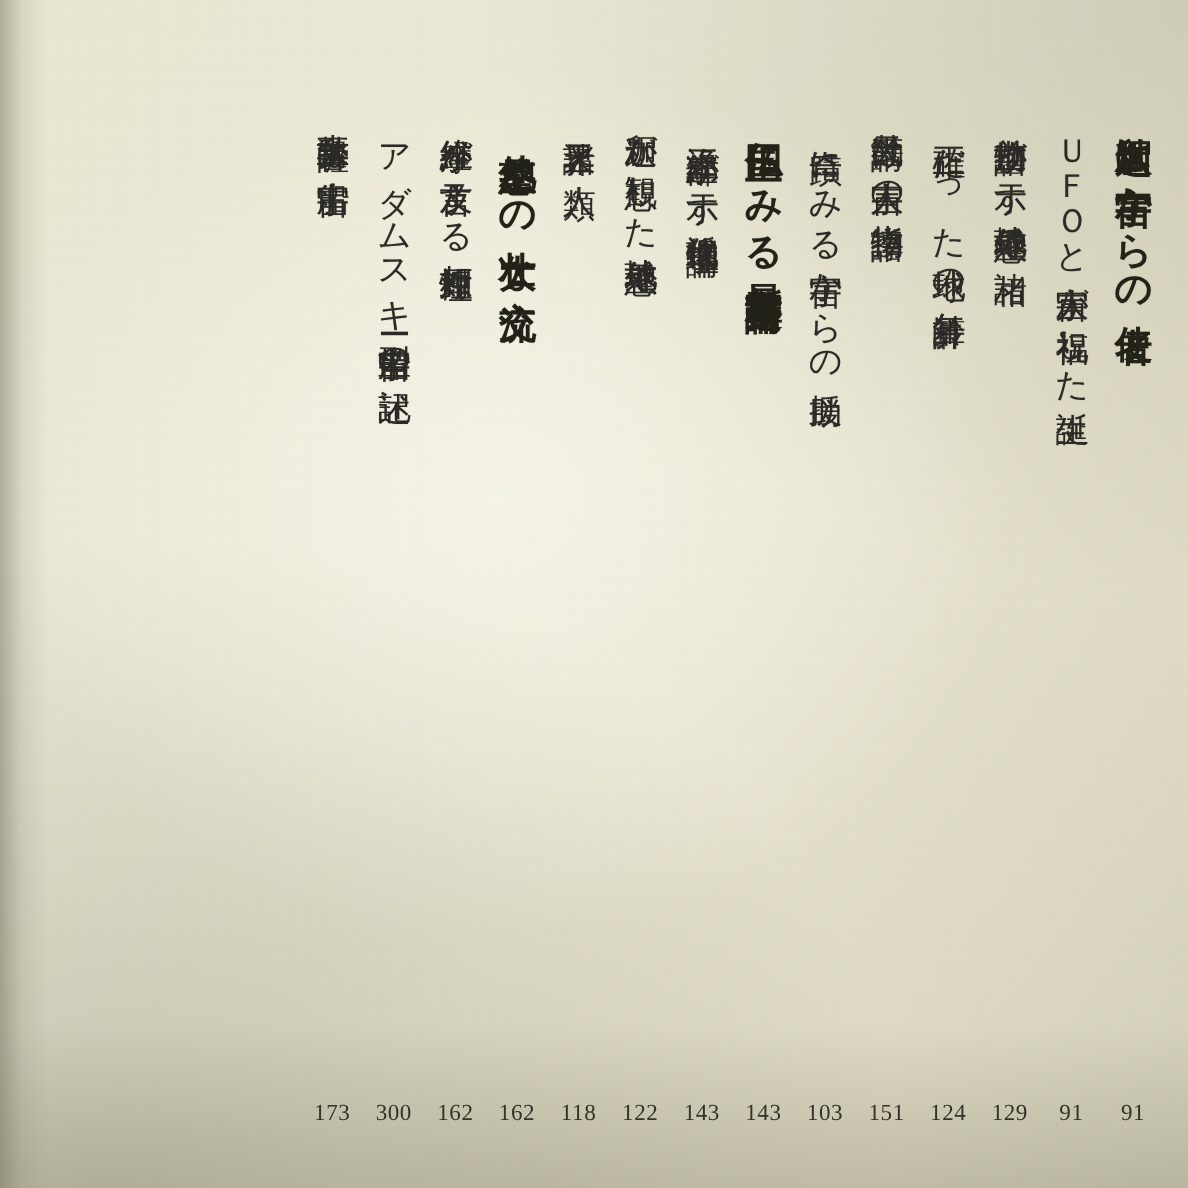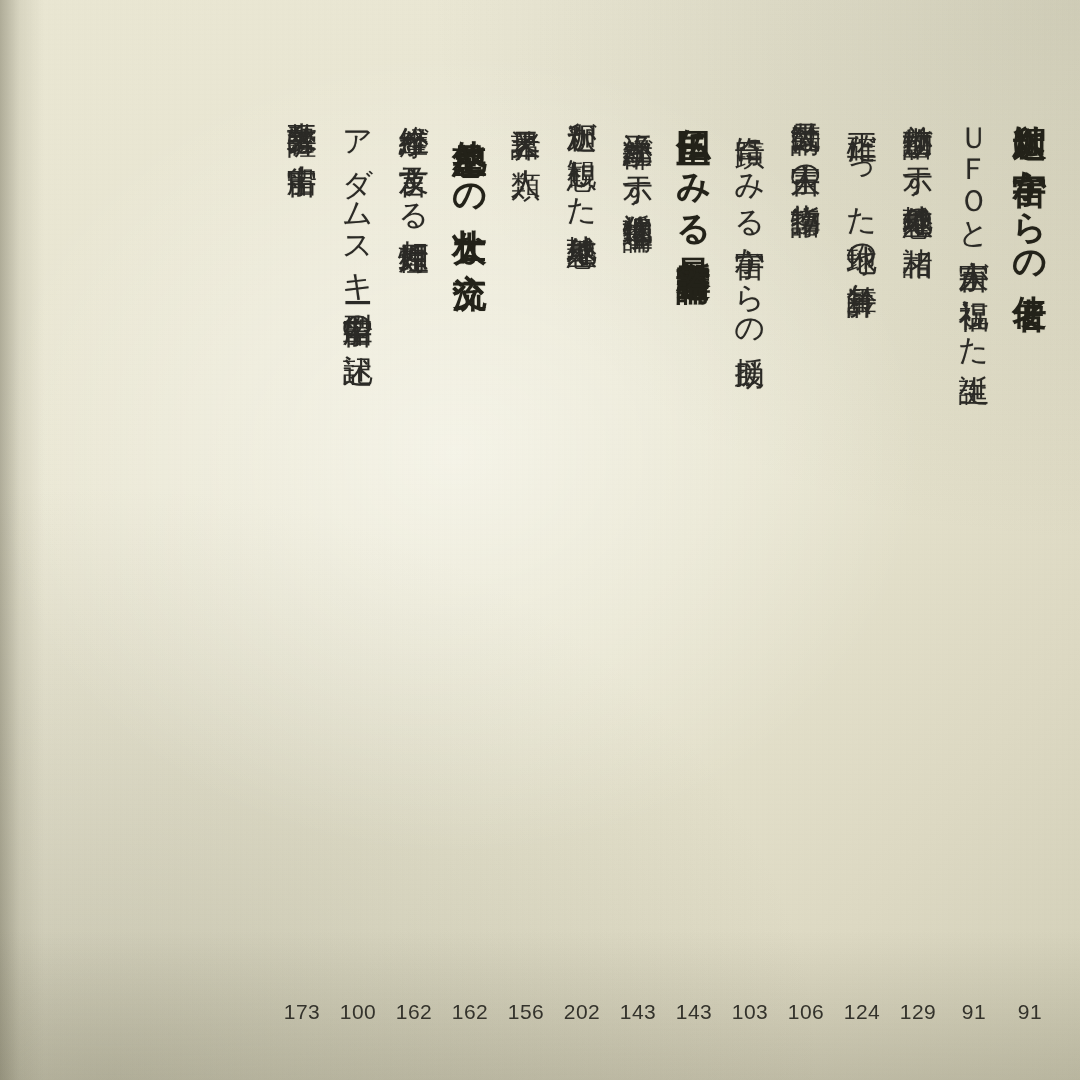--- a/index.html
+++ b/index.html
@@ -98,21 +98,21 @@
     color: #232219;
   }
 
   .page-num {
     position: absolute;
     bottom: 12px;
     left: 50%;
     transform: translateX(-50%);
     font-size: 21px;
     color: #34332c;
-    font-family: Liberation Sans, sans-serif;
+    font-family: Liberation Serif, serif;
     letter-spacing: 0.5px;
   }
 
   
   .j1 { margin-top: 2px; }
   .j2 { margin-top: 6px; }
   .j3 { margin-top: 10px; }
   .j4 { margin-top: 14px; }
   .j5 { margin-top: 18px; }
 </style>
@@ -136,52 +136,52 @@
       <div class="entry">
         <div class="title j2">前世物語が示す地球外惑星の諸相</div>
         <div class="page-num">129</div>
       </div>
       <div class="entry">
         <div class="title j4">正確だった地球の年齢計算</div>
         <div class="page-num">124</div>
       </div>
       <div class="entry">
         <div class="title j1">梵天勧請は宇宙人の指導物語</div>
-        <div class="page-num">106</div>
+        <div class="page-num">151</div>
       </div>
       <div class="entry">
         <div class="title j5">奇蹟にみる宇宙からの援助</div>
         <div class="page-num">103</div>
       </div>
       <div class="entry major">
         <div class="title j2">仏国土にみる最新宇宙構造論</div>
         <div class="page-num">143</div>
       </div>
       <div class="entry">
         <div class="title j4">浄土三部経が示す近代物理学理論</div>
         <div class="page-num">143</div>
       </div>
       <div class="entry">
         <div class="title j1">釈迦が観想した地球外惑星</div>
-        <div class="page-num">202</div>
+        <div class="page-num">122</div>
       </div>
       <div class="entry">
         <div class="title j3">諸天界と人類</div>
-        <div class="page-num">156</div>
+        <div class="page-num">118</div>
       </div>
       <div class="entry major">
         <div class="title j5">他惑星との壮大な交流</div>
         <div class="page-num">162</div>
       </div>
       <div class="entry">
         <div class="title j2">維摩経が言及する相対性原理</div>
         <div class="page-num">162</div>
       </div>
       <div class="entry">
         <div class="title j4">アダムスキー型宇宙船の記述</div>
-        <div class="page-num">100</div>
+        <div class="page-num">300</div>
       </div>
       <div class="entry">
         <div class="title j1">大勢至菩薩は宇宙船！</div>
         <div class="page-num">173</div>
       </div>
     </div>
 </div>
 
 </body></html>

